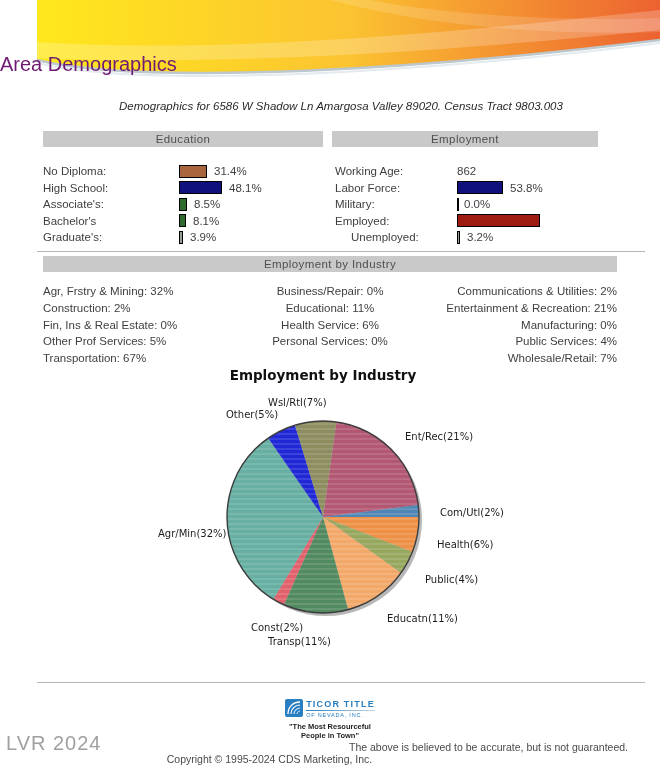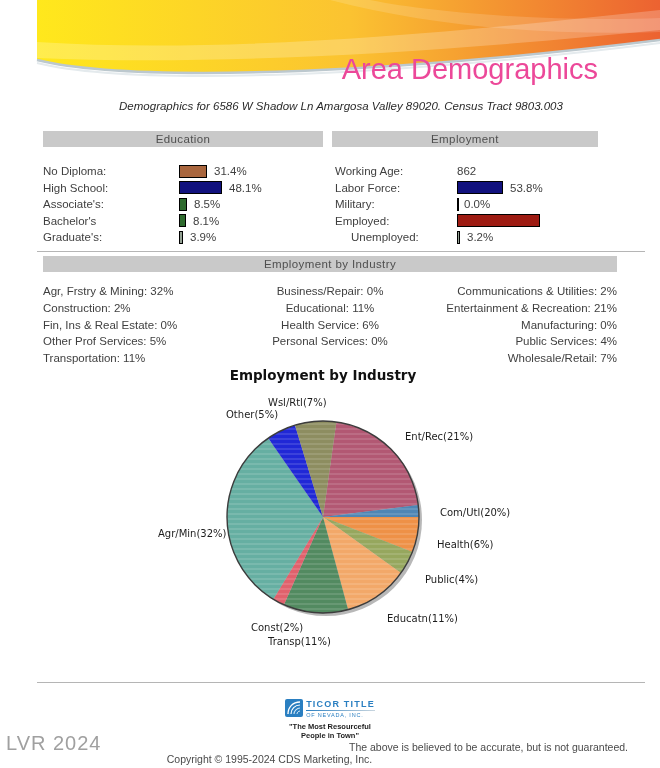--- a/index.html
+++ b/index.html
@@ -1,22 +1,22 @@
 <!DOCTYPE html>
 <html><head>
 <meta charset="utf-8">
 <style>
   * { margin:0; padding:0; box-sizing:border-box; }
   html,body { width:660px; height:768px; background:#fff; font-family:"Liberation Sans", sans-serif; }
   #page { position:relative; width:660px; height:768px; background:#fff; overflow:hidden; }
 
   .banner { position:absolute; left:0; top:0; width:660px; height:90px; }
 
-  .page-title { position:absolute; left:0; top:53px; width:598px; text-align:right;
-    font-size:29px; color:#ec4899; letter-spacing:0px; }
+  .page-title { position:absolute; left:0; top:53px; width:598px; text-align:left;
+    font-size:20px; color:#701a75; letter-spacing:0px; }
   .subtitle { position:absolute; left:37px; top:100px; width:608px; text-align:center;
     font-style:italic; font-size:11.5px; color:#2a2a2a; }
 
   .sect-bar { position:absolute; height:16px; background:#c9c9c9; color:#4f4f4f;
     font-size:11.5px; text-align:center; line-height:16px; letter-spacing:0.4px; }
   #edu-header { left:43px; top:131px; width:280px; }
   #emp-header { left:332px; top:131px; width:266px; }
   #ind-header { left:43px; top:256px; width:574px; }
 
   .thin-line { position:absolute; left:37px; width:608px; height:1px; background:#b5b5b5; }
@@ -108,21 +108,21 @@
     </div>
 
   <div id="line-ind" class="thin-line"></div>
   <div id="ind-header" class="sect-bar">Employment by Industry</div>
 
   <div id="ind-col1" class="ind-col">
       <div>Agr, Frstry &amp; Mining: 32%</div>
       <div>Construction: 2%</div>
       <div>Fin, Ins &amp; Real Estate: 0%</div>
       <div>Other Prof Services: 5%</div>
-      <div>Transportation: 11%</div>
+      <div>Transportation: 67%</div>
     </div>
   <div id="ind-col2" class="ind-col">
       <div>Business/Repair: 0%</div>
       <div>Educational: 11%</div>
       <div>Health Service: 6%</div>
       <div>Personal Services: 0%</div>
     </div>
   <div id="ind-col3" class="ind-col">
       <div>Communications &amp; Utilities: 2%</div>
       <div>Entertainment &amp; Recreation: 21%</div>
@@ -149,21 +149,21 @@
         <path d="M 108 109 L 68.89 196.67 A 96 96 0 0 1 58.31 191.14 Z" fill="#e0616c"></path>
         <path d="M 108 109 L 58.31 191.14 A 96 96 0 0 1 53.25 30.14 Z" fill="#66afa2"></path>
         <path d="M 108 109 L 53.25 30.14 A 96 96 0 0 1 80.01 17.17 Z" fill="#2028d6"></path>
         <path d="M 108 109 L 80.01 17.17 A 96 96 0 0 1 121.36 13.93 Z" fill="#8d8d60"></path>
       </g>
     <circle cx="108" cy="109" r="96" fill="url(#stripes)" pointer-events="none"></circle>
     <circle cx="108" cy="109" r="96" fill="none" stroke="#3c3c3c" stroke-width="1.4"></circle>
   </svg>
   <div id="pie-labels">
       <div class="pie-label" style="left: 405px; top: 431px;">Ent/Rec(21%)</div>
-      <div class="pie-label" style="left: 440px; top: 507px;">Com/Utl(20%)</div>
+      <div class="pie-label" style="left: 440px; top: 507px;">Com/Utl(2%)</div>
       <div class="pie-label" style="left: 437px; top: 539px;">Health(6%)</div>
       <div class="pie-label" style="left: 425px; top: 574px;">Public(4%)</div>
       <div class="pie-label" style="left: 387px; top: 613px;">Educatn(11%)</div>
       <div class="pie-label" style="left: 268px; top: 636px;">Transp(11%)</div>
       <div class="pie-label" style="left: 222px; top: 622px; margin-left: 29px;">Const(2%)</div>
       <div class="pie-label" style="left: 158px; top: 521px; margin-top: 7px;">Agr/Min(32%)</div>
       <div class="pie-label" style="left: 226px; top: 409px;">Other(5%)</div>
       <div class="pie-label" style="left: 268px; top: 397px;">Wsl/Rtl(7%)</div>
     </div>
 

